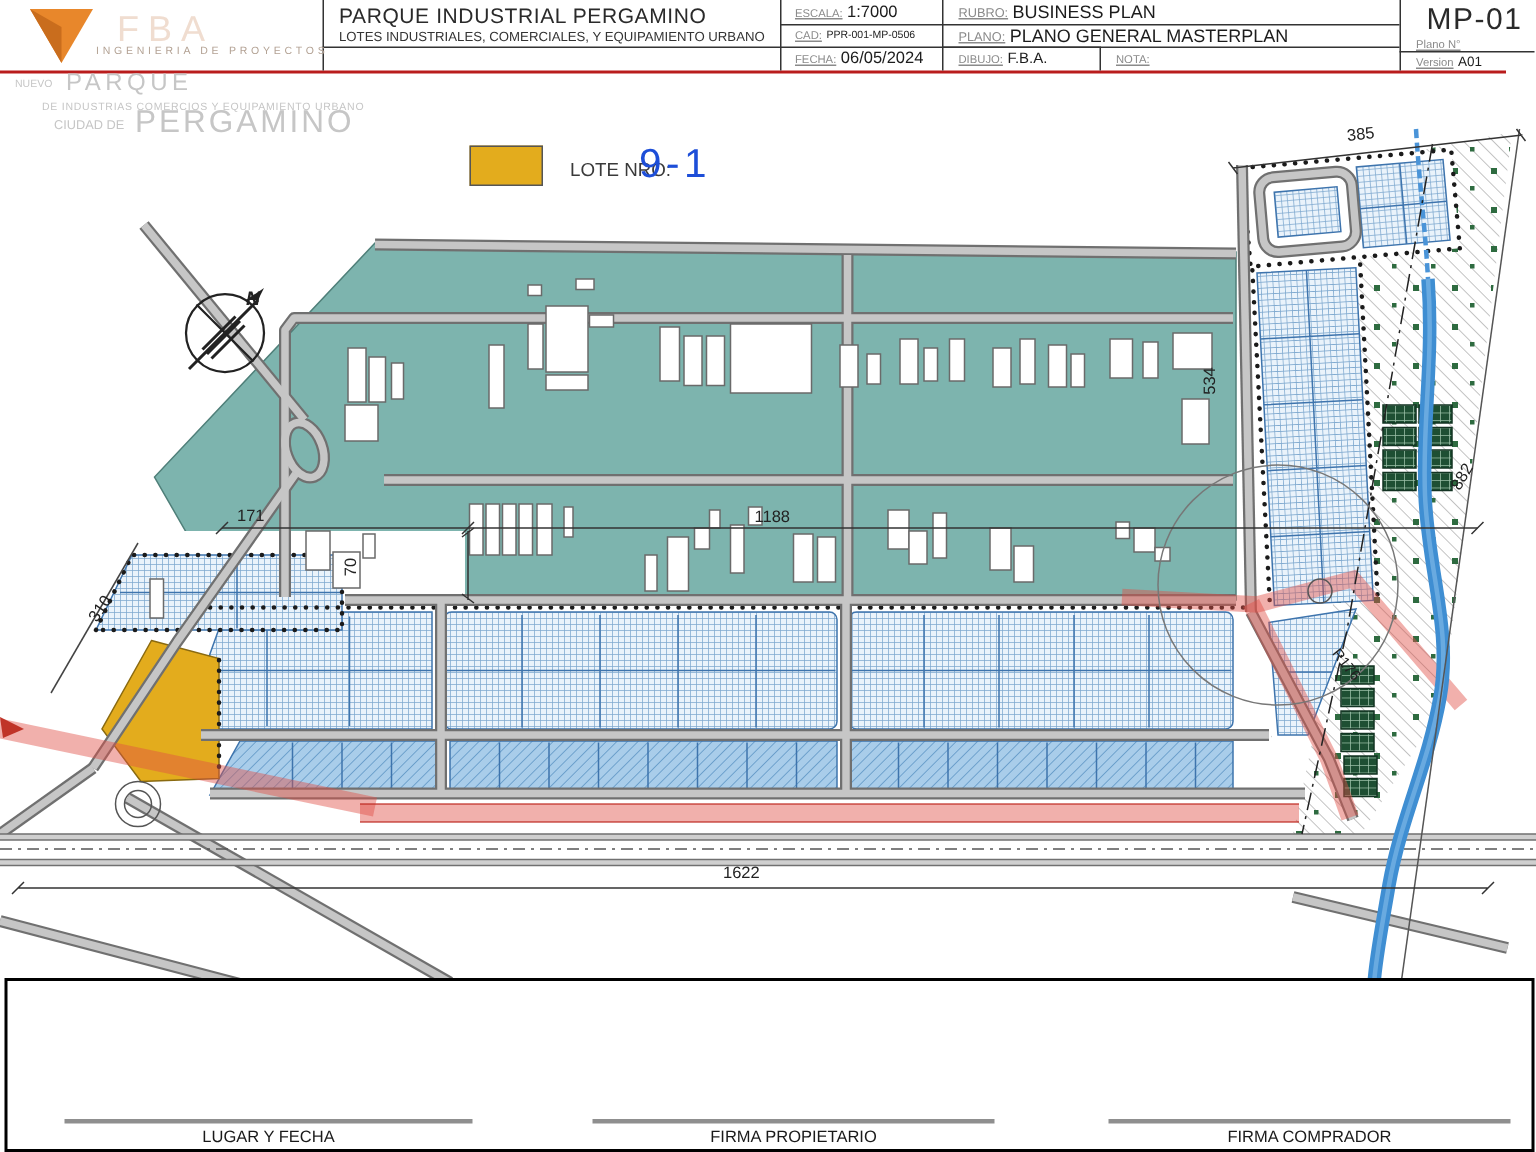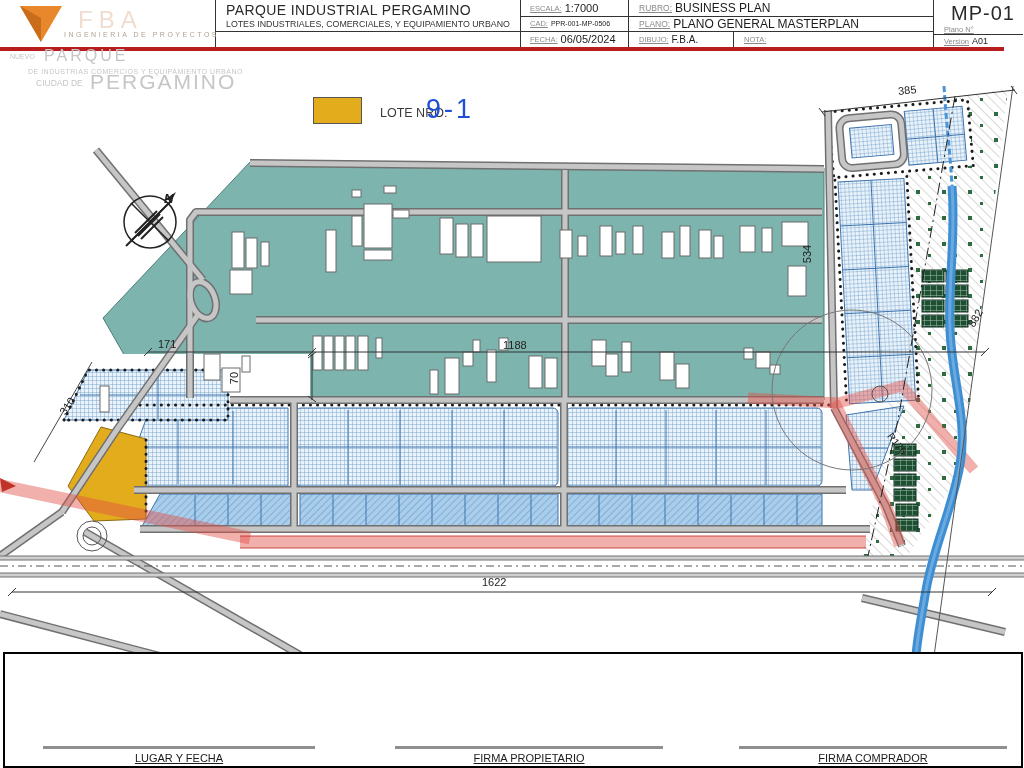--- a/index.html
+++ b/index.html
@@ -1,20 +1,20 @@
 <!DOCTYPE html>
 <html><head>
 <meta charset="utf-8">
 <style>
   html,body{margin:0;padding:0;background:#fff;}
   #stage{position:relative;width:1024px;height:768px;background:#fff;overflow:hidden;
          font-family:"Liberation Sans",sans-serif;}
   
   #titleblock{position:absolute;left:0;top:0;width:1004px;height:47px;background:#fff;
-              border-bottom:4px solid #b91c1c;}
+              border-bottom:2px solid #b91c1c;}
   .vline{position:absolute;top:0;width:1px;height:47px;background:#333;}
   .cell-lab{color:#8a8a8a;font-size:7.5px;margin-right:3px;text-decoration:underline;}
   .cell-val{color:#1c1c1c;}
   .tb-row{position:absolute;display:flex;align-items:center;padding-left:6px;box-sizing:border-box;}
   #proj-title{font-size:14px;color:#2a2a2a;letter-spacing:.4px;}
   #proj-sub{font-size:8.8px;color:#333;}
   #mp-code{font-size:20px;color:#2a2a2a;letter-spacing:1px;}
   .hline{position:absolute;height:1px;background:#333;}
   
   #logo-tri{position:absolute;left:18px;top:4px;}
@@ -26,21 +26,21 @@
   #legend-swatch{position:absolute;left:313px;top:97px;width:47px;height:25px;
                  background:#E3AC1D;border:1px solid #555;}
   #legend-label{position:absolute;left:365px;top:106px;font-size:12.5px;color:#3a3a3a;margin-left:15px;}
   #legend-value{position:absolute;left:426px;top:94px;font-size:27px;color:#1d4ed8;letter-spacing:3px;}
   
   .lbl{position:absolute;font-size:11px;color:#222;white-space:nowrap;}
   
   #sigbox{position:absolute;left:3px;top:652px;width:1016px;height:112px;border:2px solid #000;background:#fff;}
   .sig{position:absolute;top:92px;}
   .sigbar{height:3px;background:#8f8f8f;}
-  .siglab{text-align:center;font-size:11px;color:#1a1a1a;margin-top:3px;text-decoration:underline;}
+  .siglab{text-align:center;font-size:11px;color:#1a1a1a;margin-top:3px;}
   svg{position:absolute;left:0;top:0;}
   .road-outer{fill:none;stroke:#707070;stroke-width:8;stroke-linejoin:round;}
   .road-inner{fill:none;stroke:#c6c6c6;stroke-width:5;stroke-linejoin:round;}
 </style>
 </head>
 <body>
 
 <div id="stage">
 
   <svg id="map-svg" width="1024" height="768" viewBox="0 0 1024 768">

